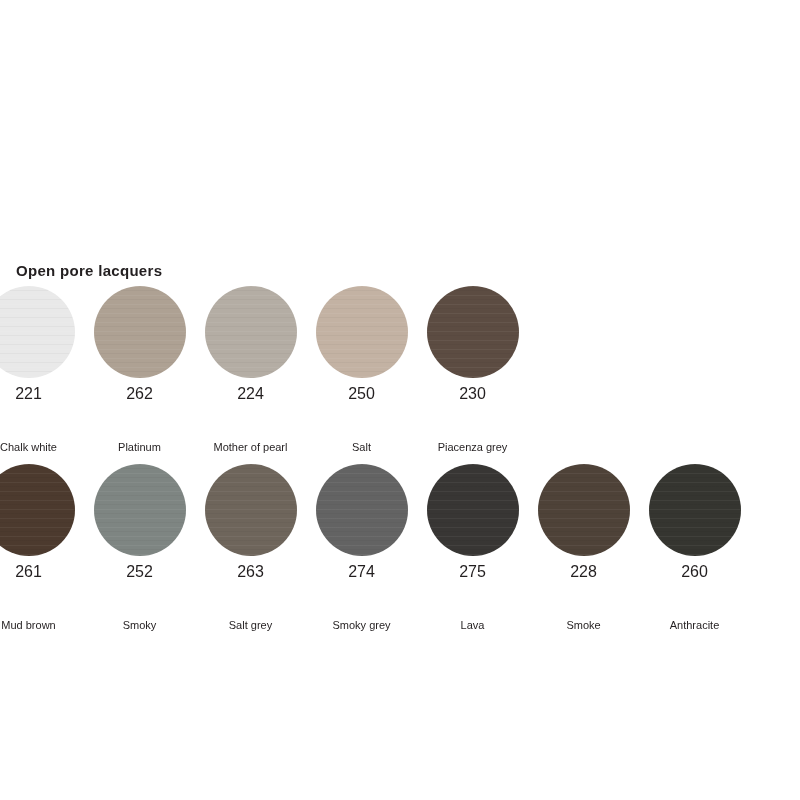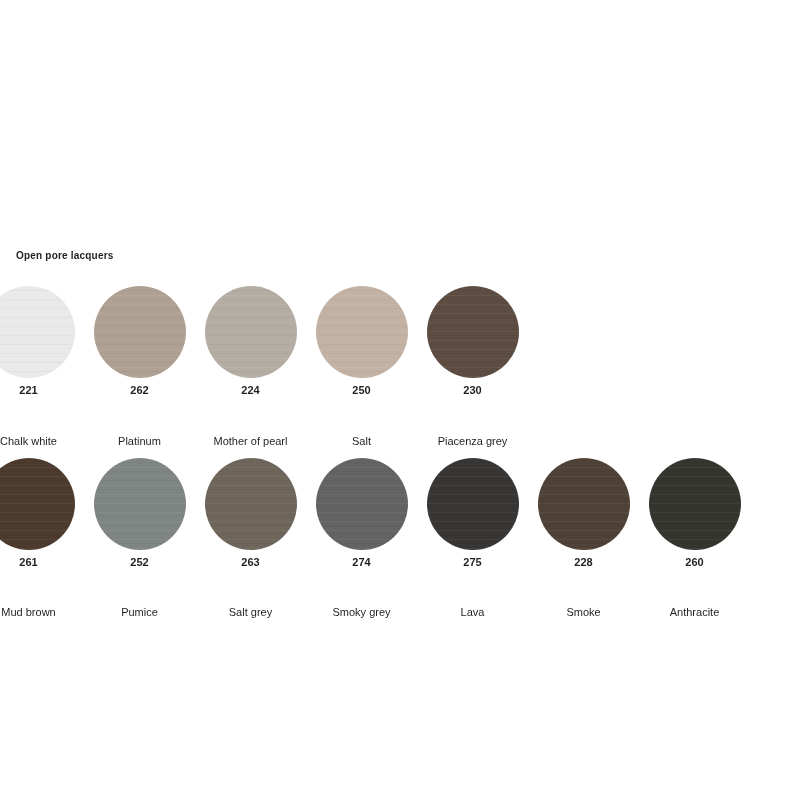--- a/index.html
+++ b/index.html
@@ -19,22 +19,22 @@
   .sheet {
     position: relative;
     width: 800px;
     height: 800px;
   }
 
   
   .section-title {
     position: absolute;
     left: 16px;
-    top: 250px;
-    font-size: 10px;
+    top: 262px;
+    font-size: 15px;
     font-weight: bold;
     letter-spacing: 0.02em;
     color: #231f20;
     white-space: nowrap;
   }
 
   
   .swatch-grid {
     position: absolute;
     left: 0;
@@ -91,23 +91,22 @@
   }
 
   .swatch-caption {
     margin-top: 6px;
     text-align: center;
     line-height: 1.25;
   }
 
   .swatch-code {
     display: block;
-    font-size: 11px;
-    color: #231f20;
-    font-weight: bold;
+    font-size: 16px;
+    color: #231f20;
   }
 
   .swatch-name {
     display: block;
     font-size: 11px;
     color: #231f20;
     white-space: nowrap;
     margin-top: 37px;
   }
 </style>
@@ -161,21 +160,21 @@
           <div class="swatch-disc" style="background-color: rgb(76, 58, 46);"></div>
           <div class="swatch-caption">
             <span class="swatch-code">261</span>
             <span class="swatch-name">Mud brown</span>
           </div>
         </div>
         <div class="swatch-cell">
           <div class="swatch-disc" style="background-color: rgb(126, 133, 130);"></div>
           <div class="swatch-caption">
             <span class="swatch-code">252</span>
-            <span class="swatch-name">Pumice</span>
+            <span class="swatch-name">Smoky</span>
           </div>
         </div>
         <div class="swatch-cell">
           <div class="swatch-disc" style="background-color: rgb(110, 101, 91);"></div>
           <div class="swatch-caption">
             <span class="swatch-code">263</span>
             <span class="swatch-name">Salt grey</span>
           </div>
         </div>
         <div class="swatch-cell">

